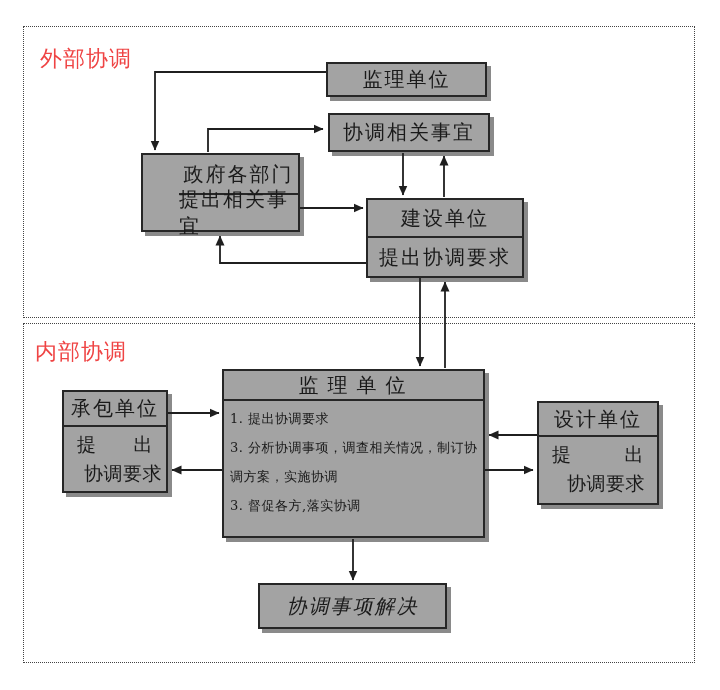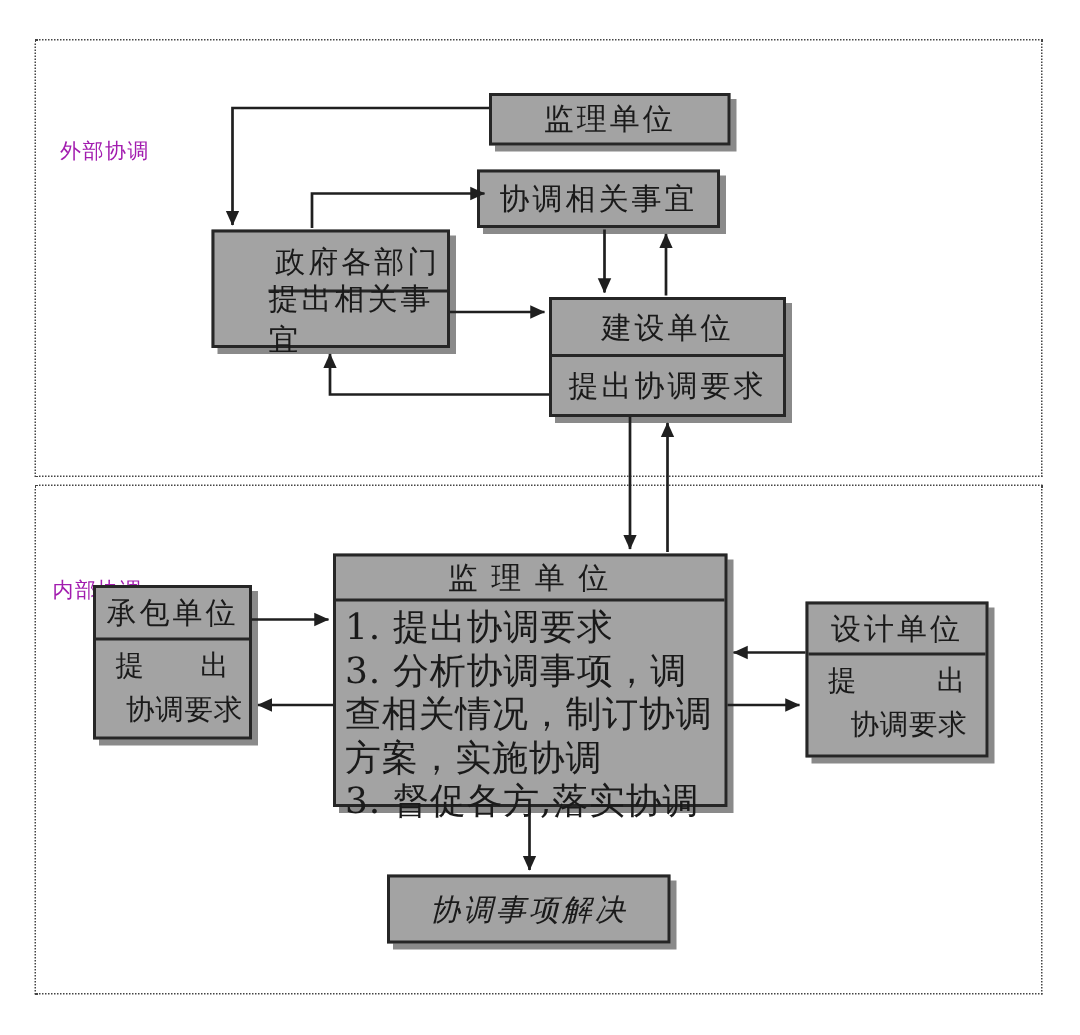--- a/index.html
+++ b/index.html
@@ -7,37 +7,37 @@
     position:relative;width:720px;height:690px;background:#ffffff;
     font-family:"DejaVu Serif","Liberation Serif",serif;color:#1a1a1a;
     overflow:hidden;
   }
   .section{
     position:absolute;border:1px dotted #444;box-sizing:border-box;z-index:1;background:transparent;
   }
   .section-external{left:23px;top:26px;width:672px;height:292px;}
   .section-internal{left:23px;top:323px;width:672px;height:340px;}
   .section-label{
-    position:absolute;font-size:14px;letter-spacing:1px;z-index:2;color:#a21caf;margin-top:48px;
+    position:absolute;font-size:22px;letter-spacing:1px;z-index:2;color:#ef4444;
   }
   .label-external{left:40px;top:44px;}
   .label-internal{left:35px;top:337px;}
   .fbox{
     position:absolute;box-sizing:border-box;background:#a3a3a3;
     border:2px solid #262626;box-shadow:4px 4px 0 #8a8a8a;z-index:3;
   }
   .cell{
     display:flex;align-items:center;justify-content:center;
     font-size:20px;letter-spacing:2px;box-sizing:border-box;
   }
   .divided{border-bottom:2px solid #262626;}
   
   .b-supervision-top{left:326px;top:62px;width:161px;height:35px;}
   .b-supervision-top .cell{height:31px;}
-  .b-related-matters{left:318px;top:113px;width:162px;height:39px;}
+  .b-related-matters{left:328px;top:113px;width:162px;height:39px;}
   .b-related-matters .cell{height:35px;}
   .b-government{left:141px;top:153px;width:159px;height:79px;padding-left:36px;}
   .b-government .r1{height:40px;}
   .b-government .r2{height:35px;}
   .b-construction{left:366px;top:198px;width:158px;height:80px;}
   .b-construction .r1{height:38px;}
   .b-construction .r2{height:38px;}
   .b-contractor{left:62px;top:390px;width:106px;height:103px;}
   .b-contractor .r1{height:35px;}
   .b-design{left:537px;top:401px;width:122px;height:104px;}
@@ -50,21 +50,21 @@
     display:flex;justify-content:space-between;padding:1px 13px;line-height:28px;
   }
   .centerline{
     display:flex;justify-content:center;line-height:28px;letter-spacing:0.5px;margin-left:16px;
   }
   .b-supervision-main{left:222px;top:369px;width:263px;height:169px;}
   .b-supervision-main .header{height:28px;border-bottom:2px solid #262626;
     display:flex;align-items:center;justify-content:center;
     font-size:20px;letter-spacing:9px;padding-left:6px;}
   .b-supervision-main .list{
-    font-size:24px;line-height:29px;padding:3px 3px 0 6px;letter-spacing:0.5px;
+    font-size:13px;line-height:29px;padding:3px 3px 0 6px;letter-spacing:0.5px;
   }
   .b-resolved{left:258px;top:583px;width:189px;height:46px;font-style:italic;}
   .b-resolved .cell{height:42px;}
   .arrows{position:absolute;left:0;top:0;z-index:5;pointer-events:none;}
 </style>
 </head>
 <body>
 
 <div class="canvas">
 

